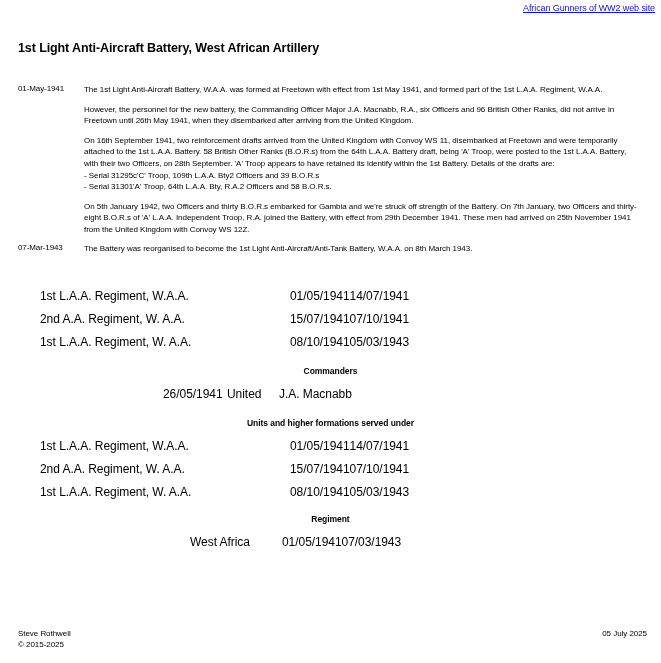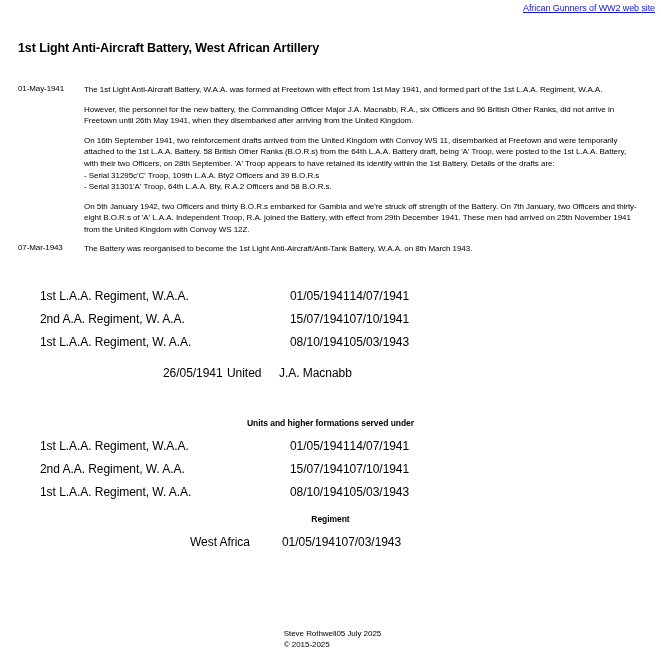--- a/index.html
+++ b/index.html
@@ -139,21 +139,21 @@
   .footer {
     position: absolute;
     left: 18px;
     right: 14px;
     top: 628px;
     font-size: 8px;
     letter-spacing: -0.05px;
   }
   .footer-row {
     display: flex;
-    justify-content: center;
+    justify-content: space-between;
     align-items: flex-start;
   }
   .footer-left-line { line-height: 11px; }
   .footer-right { line-height: 11px; white-space: nowrap; }
 </style>
 </head>
 <body>
 
 <div class="page">
 
@@ -202,20 +202,21 @@
         <tr>
           <td class="c-name">1st L.A.A. Regiment, W. A.A.</td>
           <td class="c-from">08/10/1941</td>
           <td class="c-to">05/03/1943</td>
         </tr>
       </tbody>
     </table>
   </div>
 
   <div class="section" style="top:366px;">
+    <div class="section-title">Commanders</div>
     <table class="rows tbl-cmd">
       <tbody>
         <tr>
           <td class="c-date">26/05/1941</td>
           <td class="c-rank">United</td>
           <td class="c-name">J.A. Macnabb</td>
         </tr>
       </tbody>
     </table>
   </div>

